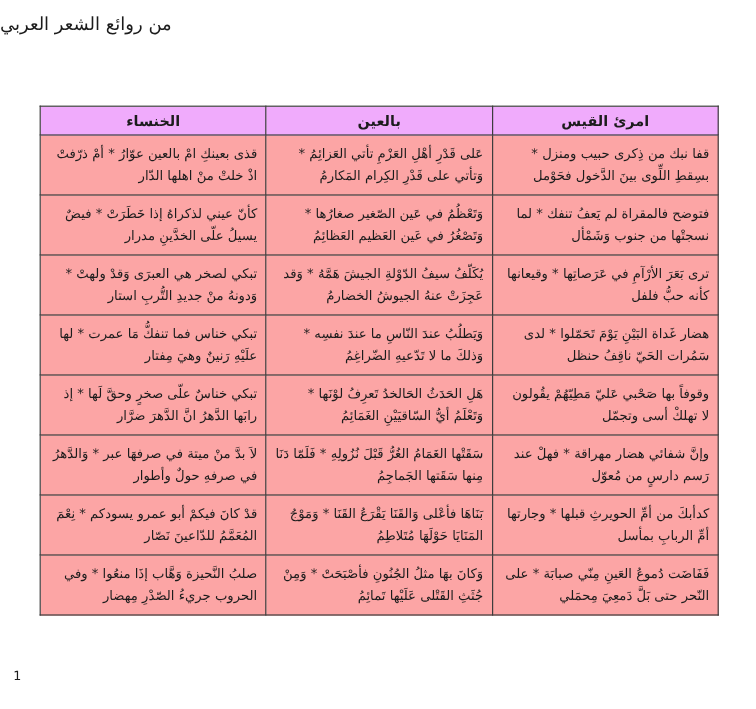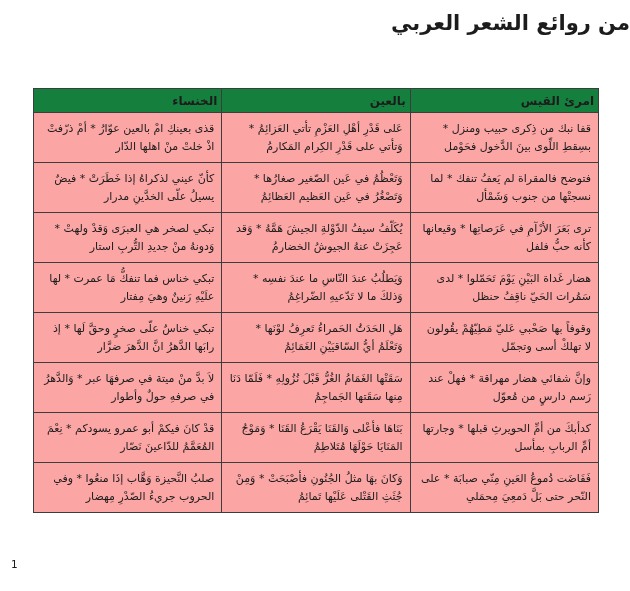--- a/index.html
+++ b/index.html
@@ -13,48 +13,48 @@
     position: relative;
     font-family: "DejaVu Sans", sans-serif;
     color: #1c1c1c;
     overflow: hidden;
   }
   .doc-title {
     position: absolute;
     top: 11px;
     left: 0;
     right: 0;
-    text-align: right;
+    text-align: left;
     direction: rtl;
-    font-size: 21px;
-    font-weight: 700;
+    font-size: 15px;
+    font-weight: 400;
     letter-spacing: 0;
   }
   table.poetry {
     position: absolute;
     top: 88px;
     left: 33px;
     width: 566px;
     border-collapse: collapse;
     table-layout: fixed;
     direction: rtl;
   }
   table.poetry th,
   table.poetry td {
     border: 1px solid #3d3d3d;
     font-family: "DejaVu Sans", sans-serif;
   }
   table.poetry th {
     height: 21px;
     font-size: 12px;
     font-weight: bold;
-    text-align: right;
+    text-align: center;
     vertical-align: middle;
     padding: 1px 4px;
-    background: #15803d;
+    background: #f0abfc;
   }
   table.poetry td {
     height: 45px;
     font-size: 11px;
     line-height: 1.62;
     text-align: right;
     vertical-align: middle;
     padding: 2px 7px;
     background: #fca5a5;
   }
@@ -105,21 +105,21 @@
       <td>يُكَلّفُ سيفُ الدّوْلةِ الجيشَ هَمَّهُ * وَقد عَجِزَتْ عنهُ الجيوشُ الخضارمُ</td>
       <td>تبكي لصخر هي العبرَى وَقدْ ولهتْ * وَدونهُ منْ جديدِ التُّربِ استار</td>
     </tr>
     <tr>
       <td>هضار غَداة البَيْنِ يَوْمَ تَحَمّلوا * لدى سَمُرات الحَيّ ناقِفُ حنظل</td>
       <td>وَيَطلُبُ عندَ النّاسِ ما عندَ نفسِه * وَذلكَ ما لا تَدّعيهِ الضّراغِمُ</td>
       <td>تبكي خناس فما تنفكُّ مَا عمرت * لها علَيْهِ رَنينٌ وهيَ مِفتار</td>
     </tr>
     <tr>
       <td>وقوفاً بها صَحْبي عَليّ مَطِيّهُمْ يقُولون لا تهلكْ أسى وتجمّل</td>
-      <td>هَلِ الحَدَثُ الحَمراءُ تَعرِفُ لوْنَها * وَتَعْلَمُ أيُّ السّاقيَيْنِ الغَمَائِمُ</td>
+      <td>هَلِ الحَدَثُ الحَالخدُ تَعرِفُ لوْنَها * وَتَعْلَمُ أيُّ السّاقيَيْنِ الغَمَائِمُ</td>
       <td>تبكي خناسٌ علّى صخرٍ وحقَّ لَها * إذ رابَها الدَّهرُ انَّ الدَّهرَ ضرَّار</td>
     </tr>
     <tr>
       <td>وإنَّ شفائي هضار مهراقة * فهلْ عند رَسم دارسٍ من مُعوّل</td>
       <td>سَقَتْها الغَمَامُ الغُرُّ قَبْلَ نُزُولِهِ * فَلَمّا دَنَا مِنها سَقَتها الجَماجِمُ</td>
       <td>لاَ بدَّ منْ ميتة في صرفهَا عبر * وَالدَّهرُ في صرفهِ حولٌ وأطوار</td>
     </tr>
     <tr>
       <td>كدأبكَ من أمِّ الحويرثِ قبلها * وجارتها أمِّ الربابِ بمأسل</td>
       <td>بَنَاهَا فأعْلى وَالقَنَا يَقْرَعُ القَنَا * وَمَوْجُ المَنَايَا حَوْلَهَا مُتَلاطِمُ</td>

